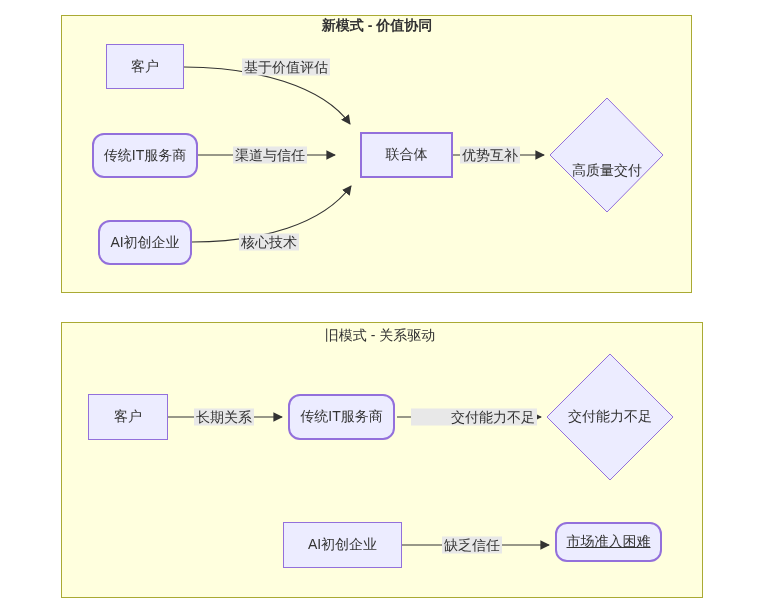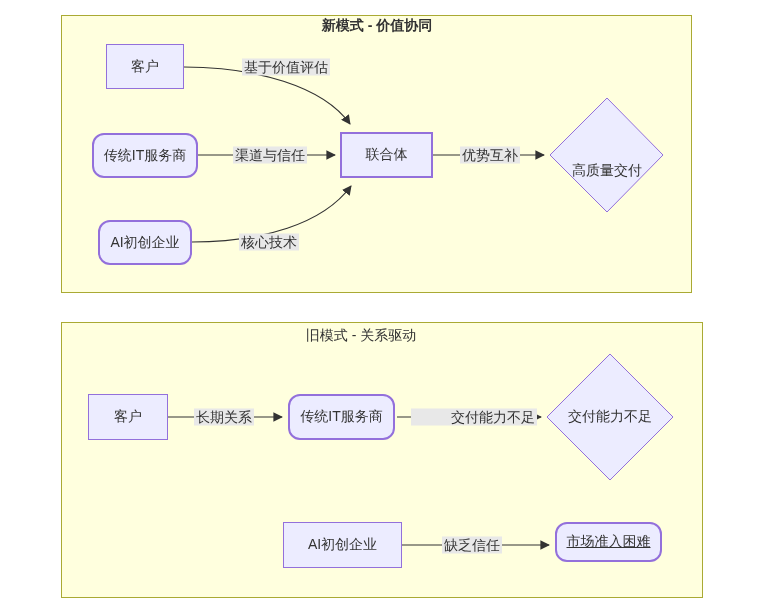--- a/index.html
+++ b/index.html
@@ -50,21 +50,21 @@
     display: flex;
     align-items: center;
     justify-content: center;
     background: var(--node-fill, #ECECFF);
     border: 1px solid var(--node-border, #9370DB);
     font-size: 14px;
     color: #333333;
     white-space: nowrap;
   }
   .node.rounded { border-radius: 12px; border-width: 2px; }
-  .node.bold-border { border-width: 2px; }
+  .node.bold-border { border-width: 2px; margin-left: 20px; }
 
   .diamond-label {
     position: absolute;
     transform: translate(-50%, -50%);
     font-size: 14px;
     color: #333333;
     white-space: nowrap;
   }
 
   .edge-label {
@@ -80,21 +80,21 @@
 </style>
 </head>
 <body>
 
 <div class="canvas">
 
   <div class="cluster" style="left:61px; top:15px; width:631px; height:278px;"></div>
   <div class="cluster" style="left:61px; top:322px; width:642px; height:276px;"></div>
 
   <div class="cluster-title" style="left:377px; top:26px;font-weight:bold;">新模式 - 价值协同</div>
-  <div class="cluster-title" style="left:361px; top:336px;">旧模式 - 关系驱动</div>
+  <div class="cluster-title" style="left:380px; top:336px;">旧模式 - 关系驱动</div>
 
   <svg class="edges-layer" viewBox="0 0 760 614">
     <defs>
       <marker id="arrow" viewBox="0 0 10 10" refX="9" refY="5" markerWidth="8" markerHeight="8" orient="auto-start-reverse">
         <path d="M 0 0 L 10 5 L 0 10 z" style="fill: var(--line, #333333);"></path>
       </marker>
     </defs>
 
     <path class="edge-path" d="M 184 67 C 255 67 323 86 350 124" marker-end="url(#arrow)"></path>
     <path class="edge-path" d="M 198 155 L 335 155" marker-end="url(#arrow)"></path>

